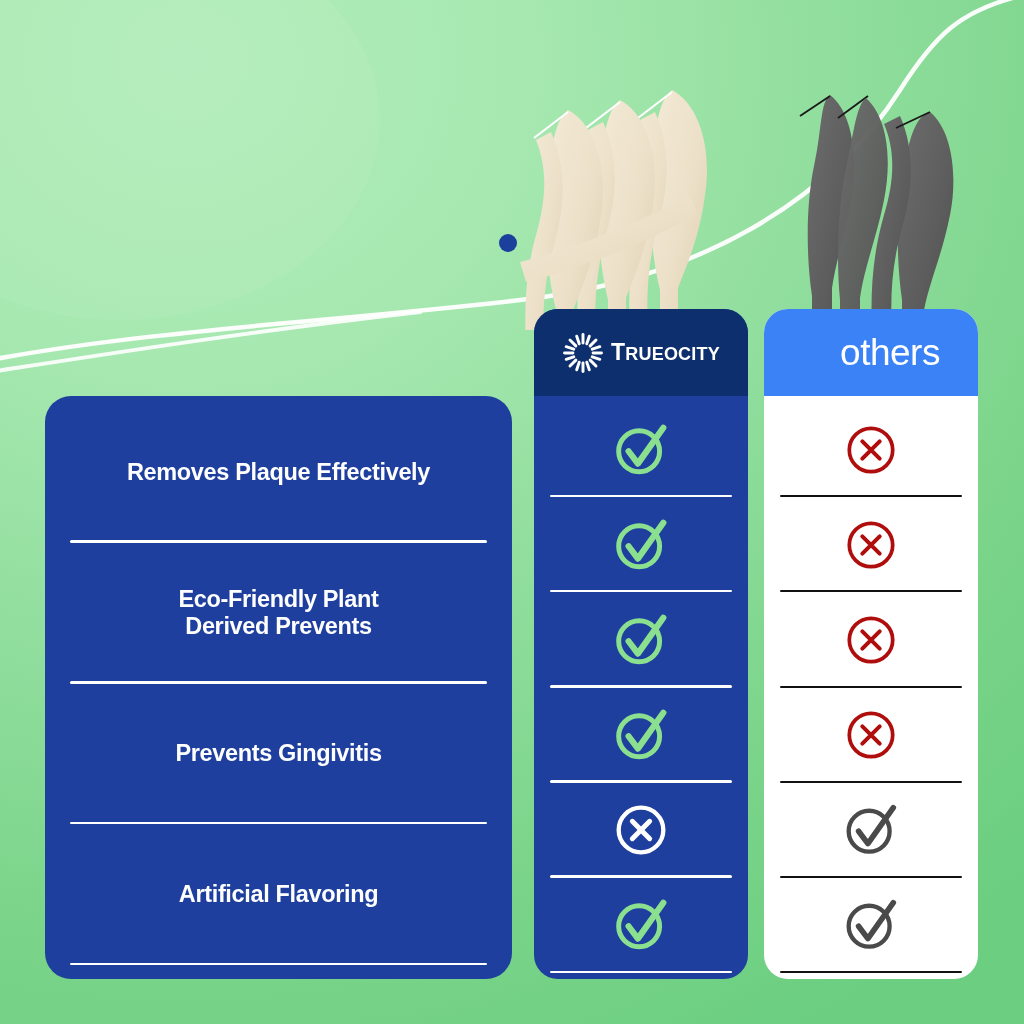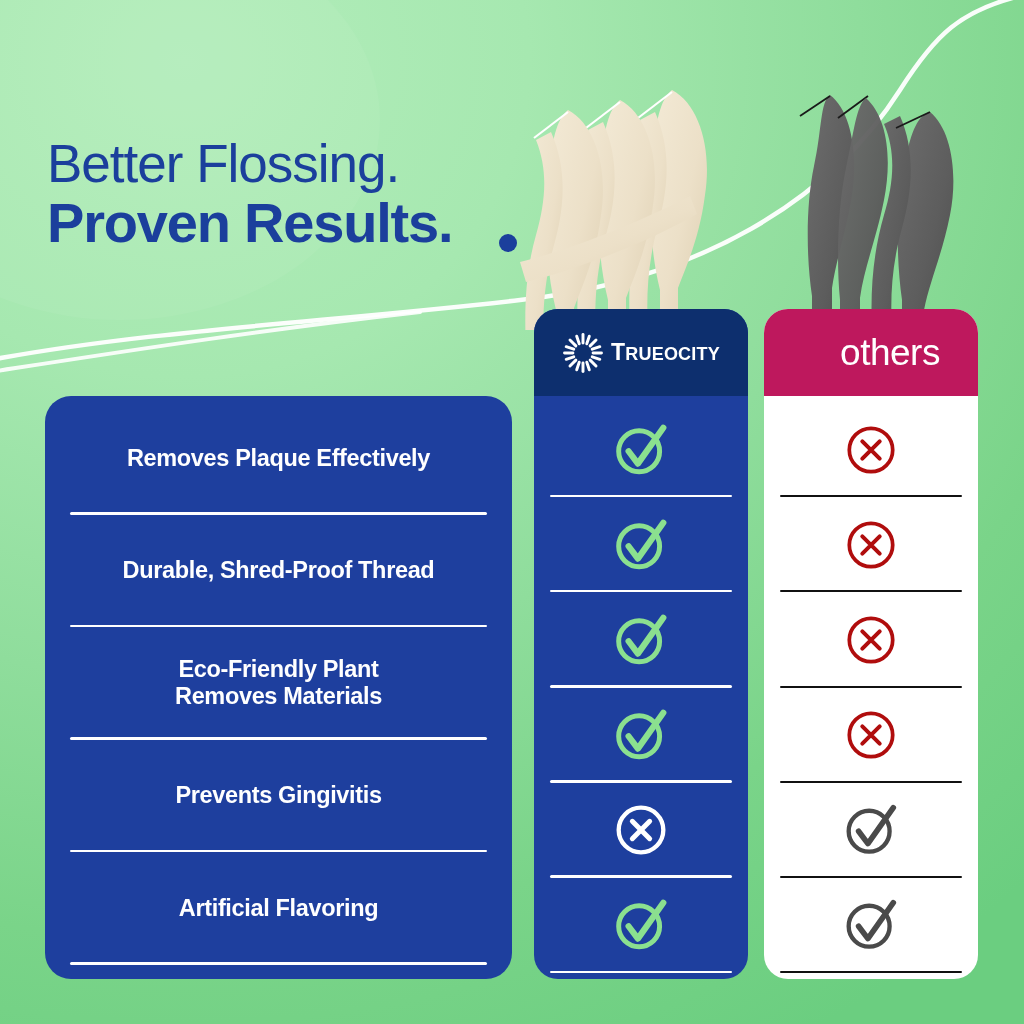--- a/index.html
+++ b/index.html
@@ -63,21 +63,21 @@
     display:flex; align-items:center; justify-content:center; gap:7px;
   }
   .brand-body { flex:1 1 auto; display:flex; flex-direction:column; padding:6px 0; }
 
   .others-col {
     position:absolute; left:764px; top:309px; width:214px; height:670px;
     background:#ffffff; border-radius:24px; z-index:5;
     display:flex; flex-direction:column; overflow:hidden;
   }
   .others-head {
-    height:87px; flex:0 0 87px; background:#be185d;
+    height:87px; flex:0 0 87px; background:#3b82f6;
     display:flex; align-items:center; justify-content:center;padding-left:38px;
   }
   .others-head .otxt {
     color:#ffffff; font-size:37px; font-weight:400; letter-spacing:-0.5px;
   }
   .others-body { flex:1 1 auto; display:flex; flex-direction:column; padding:6px 0; }
 
   .mark-row {
     flex:1 1 0; display:flex; align-items:center; justify-content:center;
     position:relative;
@@ -151,35 +151,28 @@
     <path d="M830 95 C 852 112 858 155 852 195 C 846 232 836 260 832 288 L 832 330 L 812 330 L 812 296 C 806 256 806 204 814 166 C 822 130 820 102 830 95 Z" fill="url(#grayG)"></path>
     <path d="M930 112 L 896 128" stroke="#1a1a1a" stroke-width="1.8" fill="none"></path>
     <path d="M830 96 L 800 116" stroke="#1a1a1a" stroke-width="1.8" fill="none"></path>
     <path d="M868 96 L 838 118" stroke="#1a1a1a" stroke-width="1.8" fill="none"></path>
     <path d="M866 98 C 888 118 892 160 884 200 C 876 240 864 268 860 298 L 860 330 L 840 330 L 840 300 C 836 258 838 206 846 168 C 854 132 856 106 866 98 Z" fill="url(#grayG)" opacity="0.97"></path>
   </g>
 </svg>
 
 <div class="table">
 
-  <div class="headline">
-    <span class="l1">Better Flossing.</span>
-    <span class="l2">Proven Results.</span>
-  </div>
 
   <div class="features-panel">
     <div class="feature-row">
       <span class="ftxt">Removes Plaque Effectively</span>
     </div>
     <div class="feature-row">
-      <span class="ftxt">Durable, Shred-Proof Thread</span>
-    </div>
-    <div class="feature-row">
       <span class="ftxt">Eco-Friendly Plant
-Removes Materials</span>
+Derived Prevents</span>
     </div>
     <div class="feature-row">
       <span class="ftxt">Prevents Gingivitis</span>
     </div>
     <div class="feature-row">
       <span class="ftxt">Artificial Flavoring</span>
     </div>
   </div>
 
   <div class="brand-col">

